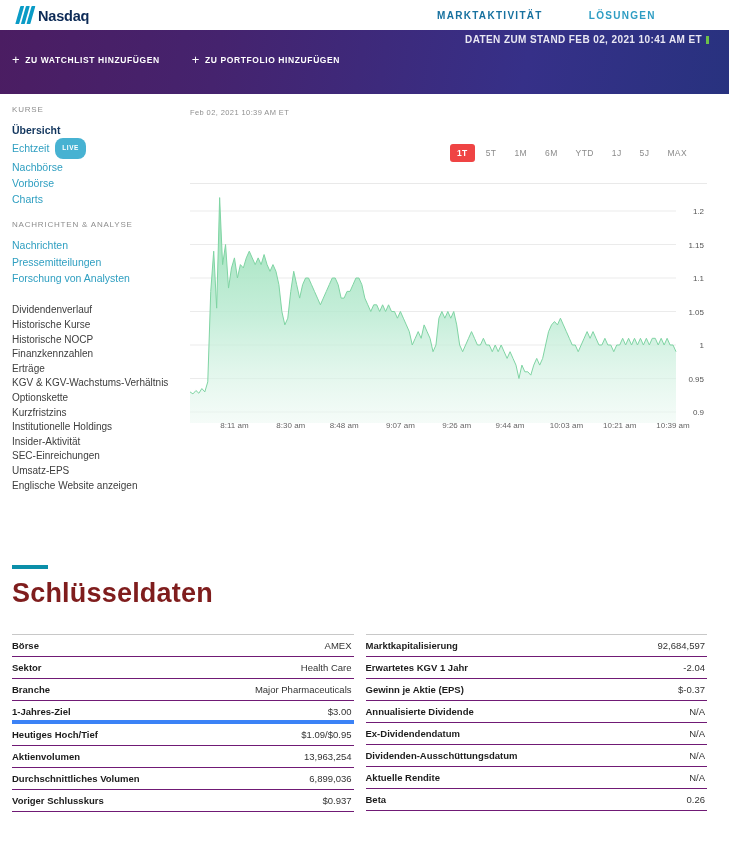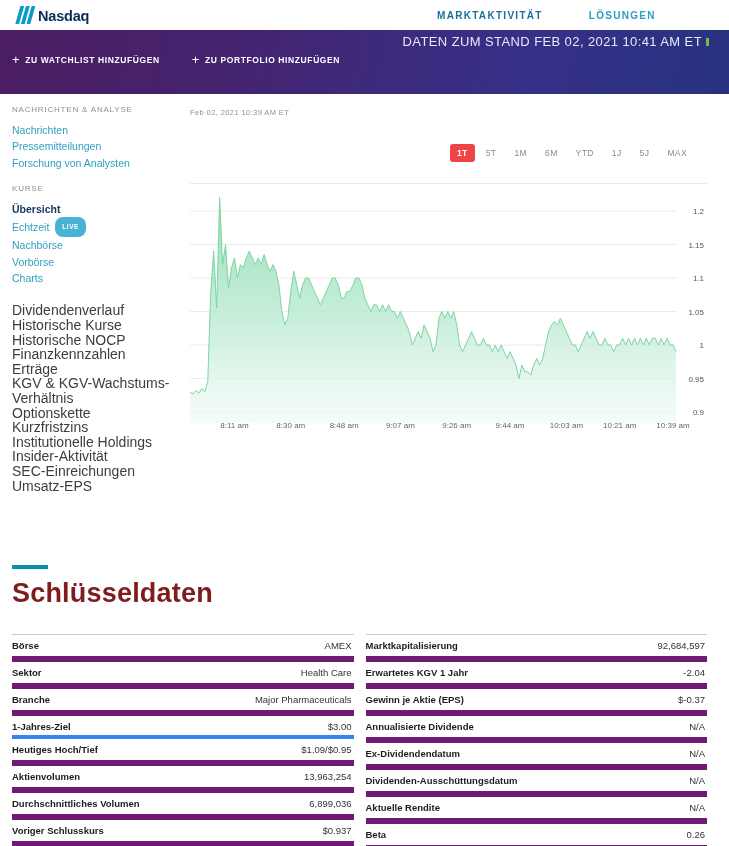--- a/index.html
+++ b/index.html
@@ -12,53 +12,53 @@
   .header { height:30px; background:#fff; position:relative; display:flex; align-items:center; padding:0 12px; }
   .logo { display:flex; align-items:center; cursor:pointer; }
   .nav { position:absolute; left:437px; top:0; height:30px; display:flex; align-items:center; gap:46px; }
   .nav a { font-size:10px; font-weight:700; letter-spacing:1.3px; text-decoration:none; cursor:pointer; }
   .nav a.n1 { color:#17719f; }
   .nav a.n2 { color:#2e9dc3; }
   
   .banner { position:absolute; top:30px; left:0; width:729px; height:64px;
     background:linear-gradient(100deg,#4b1d62 0%,#45236e 30%,#363088 72%,#28327f 100%); }
   .asof { position:absolute; top:4px; right:20px; display:flex; align-items:center; gap:4px;
-    font-size:13px; font-weight:400; color:#e9e7f3; letter-spacing:.4px; }
+    font-size:10px; font-weight:700; color:#e9e7f3; letter-spacing:.4px; }
   .asof .tick { width:3px; height:8px; background:#6cc04a; display:inline-block; }
   .actions { position:absolute; left:12px; top:25px; display:flex; gap:32px; }
   .action-btn { background:none; border:none; color:#fff; font-family:inherit; cursor:pointer;
     font-size:8.5px; font-weight:700; letter-spacing:.6px; display:flex; align-items:center; gap:5px; }
   .action-btn .plus { font-size:13px; font-weight:400; line-height:8px; }
   
   .sidebar { position:absolute; left:12px; top:105px; width:172px; }
   .side-section { margin-bottom:13px; }
   .side-title { font-size:8px; color:#8d8d8d; letter-spacing:.8px; margin-bottom:8px; }
   .side-item { font-size:10.5px; color:#2f9fc1; line-height:16.3px; display:flex; align-items:center; gap:6px;
     cursor:pointer; text-decoration:none; }
   .side-item.active { color:#12365e; font-weight:700; }
   .badge-live { font-size:6.5px; font-weight:700; color:#fff; background:#47b2d2; border-radius:8px;
     padding:2px 7px 2px 7px; letter-spacing:.5px; }
   .side-links { margin-top:17px; }
-  .side-link { display:block; font-size:14px; color:#3d3d3d; line-height:14.6px; cursor:pointer; text-decoration:none; }
+  .side-link { display:block; font-size:10px; color:#3d3d3d; line-height:14.6px; cursor:pointer; text-decoration:none; }
   
   .chart-wrap { position:absolute; left:190px; top:108px; width:517px; height:330px; }
   .chart-ts { font-size:7.5px; color:#8f8f8f; letter-spacing:.4px; }
   .ranges { position:absolute; right:13px; top:36px; display:flex; gap:4px; }
   .range-btn { font-size:8.5px; color:#8a8a8a; padding:4px 7px; border:none; background:none;
     border-radius:3px; cursor:pointer; font-family:inherit; letter-spacing:.4px; }
   .range-btn.active { background:#ef4444; color:#fff; font-weight:700; }
   svg.chart { position:absolute; top:75px; left:0; display:block; }
   
   .keydata { position:absolute; left:12px; top:565px; width:695px; }
   .accent { width:36px; height:4px; background:#0b8fa9; }
   .kd-title { font-size:27px; font-weight:700; color:#7f1d1d; letter-spacing:.2px; margin-top:9px; }
   .kd-tables { display:flex; gap:12px; margin-top:25px; }
   .kd-table { flex:1; border-top:1px solid #c8c8c8; }
   .kd-row { display:flex; justify-content:space-between; align-items:center;
-    border-bottom:6px solid #701a75; padding:5px 2px 5px 0; }
+    border-bottom:1px solid #701a75; padding:5px 2px 5px 0; }
   .kd-row.red { border-bottom:4px solid #3b82f6; padding-bottom:3px; }
   .kd-label { font-size:9.5px; font-weight:700; color:#1c1c1c; }
   .kd-value { font-size:9.5px; color:#333; }
 </style>
 </head>
 <body>
 
 <div class="header">
   <div class="logo">
     <svg width="92" height="22" viewBox="0 0 92 22">
@@ -89,64 +89,65 @@
     <button class="action-btn">
       <span class="plus">+</span>
       <span>ZU PORTFOLIO HINZUFÜGEN</span>
     </button>
   </div>
 </div>
 
 <nav class="sidebar">
   <div>
       <div class="side-section">
-        <div class="side-title">NACHRICHTEN &amp; ANALYSE</div>
-        <a class="side-item">
-          <span>Nachrichten</span>
-        </a>
-        <a class="side-item">
-          <span>Pressemitteilungen</span>
-        </a>
-        <a class="side-item">
-          <span>Forschung von Analysten</span>
-        </a>
-      </div>
-      <div class="side-section">
         <div class="side-title">KURSE</div>
         <a class="side-item active">
           <span>Übersicht</span>
         </a>
         <a class="side-item">
           <span>Echtzeit</span>
           <span class="badge-live">LIVE</span>
         </a>
         <a class="side-item">
           <span>Nachbörse</span>
         </a>
         <a class="side-item">
           <span>Vorbörse</span>
         </a>
         <a class="side-item">
           <span>Charts</span>
+        </a>
+      </div>
+      <div class="side-section">
+        <div class="side-title">NACHRICHTEN &amp; ANALYSE</div>
+        <a class="side-item">
+          <span>Nachrichten</span>
+        </a>
+        <a class="side-item">
+          <span>Pressemitteilungen</span>
+        </a>
+        <a class="side-item">
+          <span>Forschung von Analysten</span>
         </a>
       </div>
     </div>
   <div class="side-links">
       <a class="side-link">Dividendenverlauf</a>
       <a class="side-link">Historische Kurse</a>
       <a class="side-link">Historische NOCP</a>
       <a class="side-link">Finanzkennzahlen</a>
       <a class="side-link">Erträge</a>
       <a class="side-link">KGV &amp; KGV-Wachstums-Verhältnis</a>
       <a class="side-link">Optionskette</a>
       <a class="side-link">Kurzfristzins</a>
       <a class="side-link">Institutionelle Holdings</a>
       <a class="side-link">Insider-Aktivität</a>
       <a class="side-link">SEC-Einreichungen</a>
       <a class="side-link">Umsatz-EPS</a>
+      <a class="side-link">Englische Website anzeigen</a>
     </div>
 </nav>
 
 <div class="chart-wrap">
   <div class="chart-ts">Feb 02, 2021 10:39 AM ET</div>
   <div class="ranges">
       <button class="range-btn active">1T</button>
       <button class="range-btn">5T</button>
       <button class="range-btn">1M</button>
       <button class="range-btn">6M</button>

